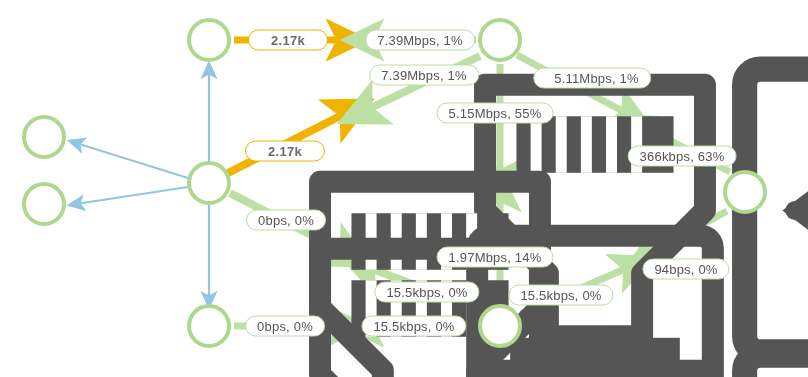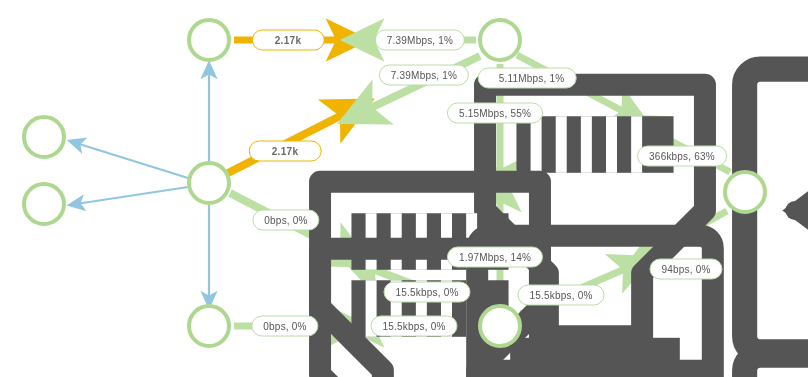--- a/index.html
+++ b/index.html
@@ -17,21 +17,21 @@
     position:absolute;left:0;top:0;
     width:808px;height:377px;
   }
   .edge-label{
     position:absolute;
     transform:translate(-50%,-50%);
     background:#ffffff;
     border:1px solid #bcdca8;
     border-radius:11px;
     color:#555555;
-    font-size:10px;
+    font-size:13px;
     line-height:11px;
     letter-spacing:0.2px;
     padding:4px 11px;
     white-space:nowrap;
     text-align:center;
     box-sizing:border-box;
   }
   .edge-label.util{
     border-color:#f0b400;
     border-width:1.6px;
@@ -231,21 +231,21 @@
         <path d="M8 16 l2.4 -2.4"></path>
           <path d="M7.2 16.8 l2.7 -0.2 l-0.2 -2.5 z" stroke="none"></path>
       </g>
     </svg>
   </div>
 
   <div class="edge-label util" style="left:288px;top:40px;">2.17k</div>
   <div class="edge-label" style="left:420px;top:40px;">7.39Mbps,  1%</div>
   <div class="edge-label" style="left:424px;top:75px;">7.39Mbps,  1%</div>
   <div class="edge-label util" style="left:285px;top:151px;">2.17k</div>
-  <div class="edge-label" style="left:527px;top:78px;padding-left:20px;">5.11Mbps,  1%</div>
+  <div class="edge-label" style="left:592px;top:78px;padding-left:20px;">5.11Mbps,  1%</div>
   <div class="edge-label" style="left:495px;top:113px;">5.15Mbps,  55%</div>
   <div class="edge-label" style="left:682px;top:156px;">366kbps,  63%</div>
   <div class="edge-label" style="left:286px;top:220px;">0bps,  0%</div>
   <div class="edge-label" style="left:686px;top:229px;margin-top:40px;">94bps,  0%</div>
   <div class="edge-label" style="left:495px;top:257px;">1.97Mbps,  14%</div>
   <div class="edge-label" style="left:427px;top:292px;">15.5kbps,  0%</div>
   <div class="edge-label" style="left:561px;top:295px;">15.5kbps,  0%</div>
   <div class="edge-label" style="left:285px;top:326px;">0bps,  0%</div>
   <div class="edge-label" style="left:414px;top:326px;">15.5kbps,  0%</div>
 

